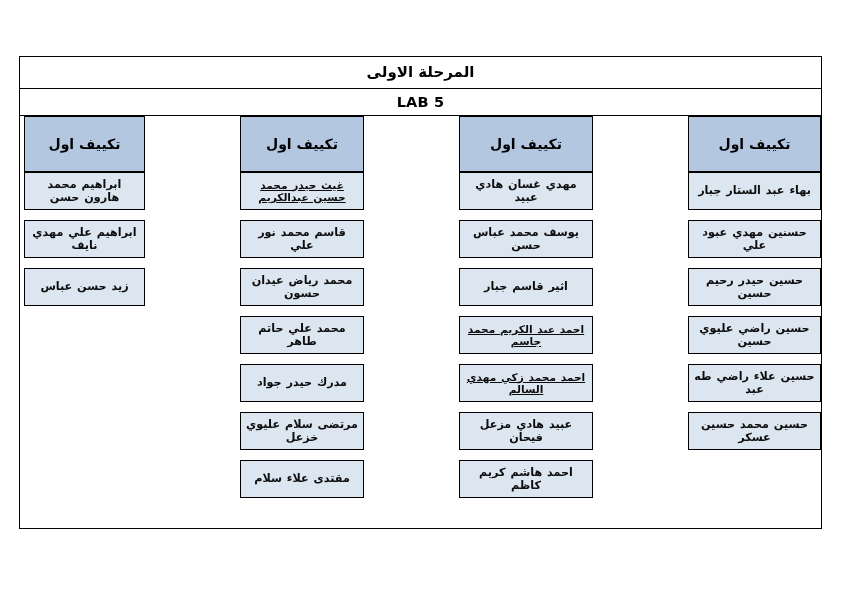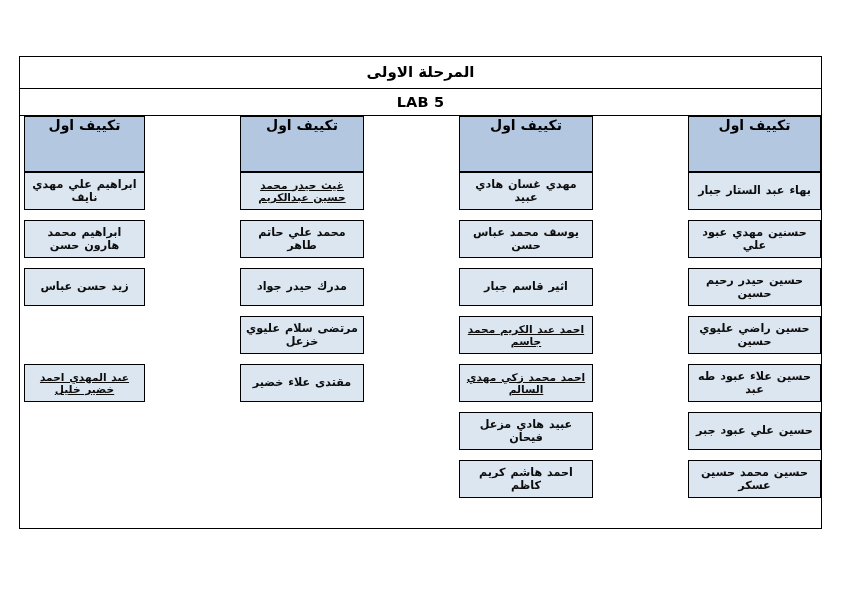--- a/index.html
+++ b/index.html
@@ -75,21 +75,21 @@
   .column.c3 { width: 121px; margin-right: 95px; }
 
   
   .col-header {
     box-sizing: border-box;
     width: 100%;
     height: 56px;
     background: #b4c7e0;
     border: 1.4px solid #000000;
     display: flex;
-    align-items: flex-start;
+    align-items: center;
     justify-content: center;
   }
   .col-header-text {
     font-size: 14px;
     font-weight: 700;
     color: #000000;
     line-height: 1.15;
   }
 
   
@@ -158,26 +158,21 @@
             <span class="name-text">حسين حيدر رحيم حسين</span>
           </div>
         </div>
         <div class="cell-slot">
           <div class="name-cell">
             <span class="name-text">حسين راضي عليوي حسين</span>
           </div>
         </div>
         <div class="cell-slot">
           <div class="name-cell">
-            <span class="name-text">حسين علاء عبود طه عبد</span>
-          </div>
-        </div>
-        <div class="cell-slot">
-          <div class="name-cell">
-            <span class="name-text">حسين علي عبود جبر</span>
+            <span class="name-text">حسين علاء راضي طه عبد</span>
           </div>
         </div>
         <div class="cell-slot">
           <div class="name-cell">
             <span class="name-text">حسين محمد حسين عسكر</span>
           </div>
         </div>
       </div>
       <div class="column c1">
         <div class="col-header">
@@ -223,62 +218,67 @@
         <div class="col-header">
           <span class="col-header-text">تكييف اول</span>
         </div>
         <div class="cell-slot">
           <div class="name-cell">
             <span class="name-text two-line">غيث حيدر محمد حسين عبدالكريم</span>
           </div>
         </div>
         <div class="cell-slot">
           <div class="name-cell">
+            <span class="name-text">قاسم محمد نور علي</span>
+          </div>
+        </div>
+        <div class="cell-slot">
+          <div class="name-cell">
+            <span class="name-text">محمد رياض عيدان حسون</span>
+          </div>
+        </div>
+        <div class="cell-slot">
+          <div class="name-cell">
             <span class="name-text">محمد علي حاتم طاهر</span>
           </div>
         </div>
         <div class="cell-slot">
           <div class="name-cell">
             <span class="name-text">مدرك حيدر جواد</span>
           </div>
         </div>
         <div class="cell-slot">
           <div class="name-cell">
             <span class="name-text">مرتضى سلام عليوي خزعل</span>
           </div>
         </div>
         <div class="cell-slot">
           <div class="name-cell">
-            <span class="name-text">مقتدى علاء خضير</span>
+            <span class="name-text">مقتدى علاء سلام</span>
           </div>
         </div>
       </div>
       <div class="column c3">
         <div class="col-header">
           <span class="col-header-text">تكييف اول</span>
         </div>
         <div class="cell-slot">
           <div class="name-cell">
+            <span class="name-text">ابراهيم محمد هارون حسن</span>
+          </div>
+        </div>
+        <div class="cell-slot">
+          <div class="name-cell">
             <span class="name-text">ابراهيم علي مهدي نايف</span>
           </div>
         </div>
         <div class="cell-slot">
           <div class="name-cell">
-            <span class="name-text">ابراهيم محمد هارون حسن</span>
-          </div>
-        </div>
-        <div class="cell-slot">
-          <div class="name-cell">
             <span class="name-text">زيد حسن عباس</span>
           </div>
         </div>
         <div class="cell-slot">
           <div class="name-cell empty"></div>
         </div>
-        <div class="cell-slot">
-          <div class="name-cell">
-            <span class="name-text two-line">عبد المهدي احمد خضير خليل</span>
-          </div>
-        </div>
       </div>
     </div>
 
 </div>
 
 </body></html>

